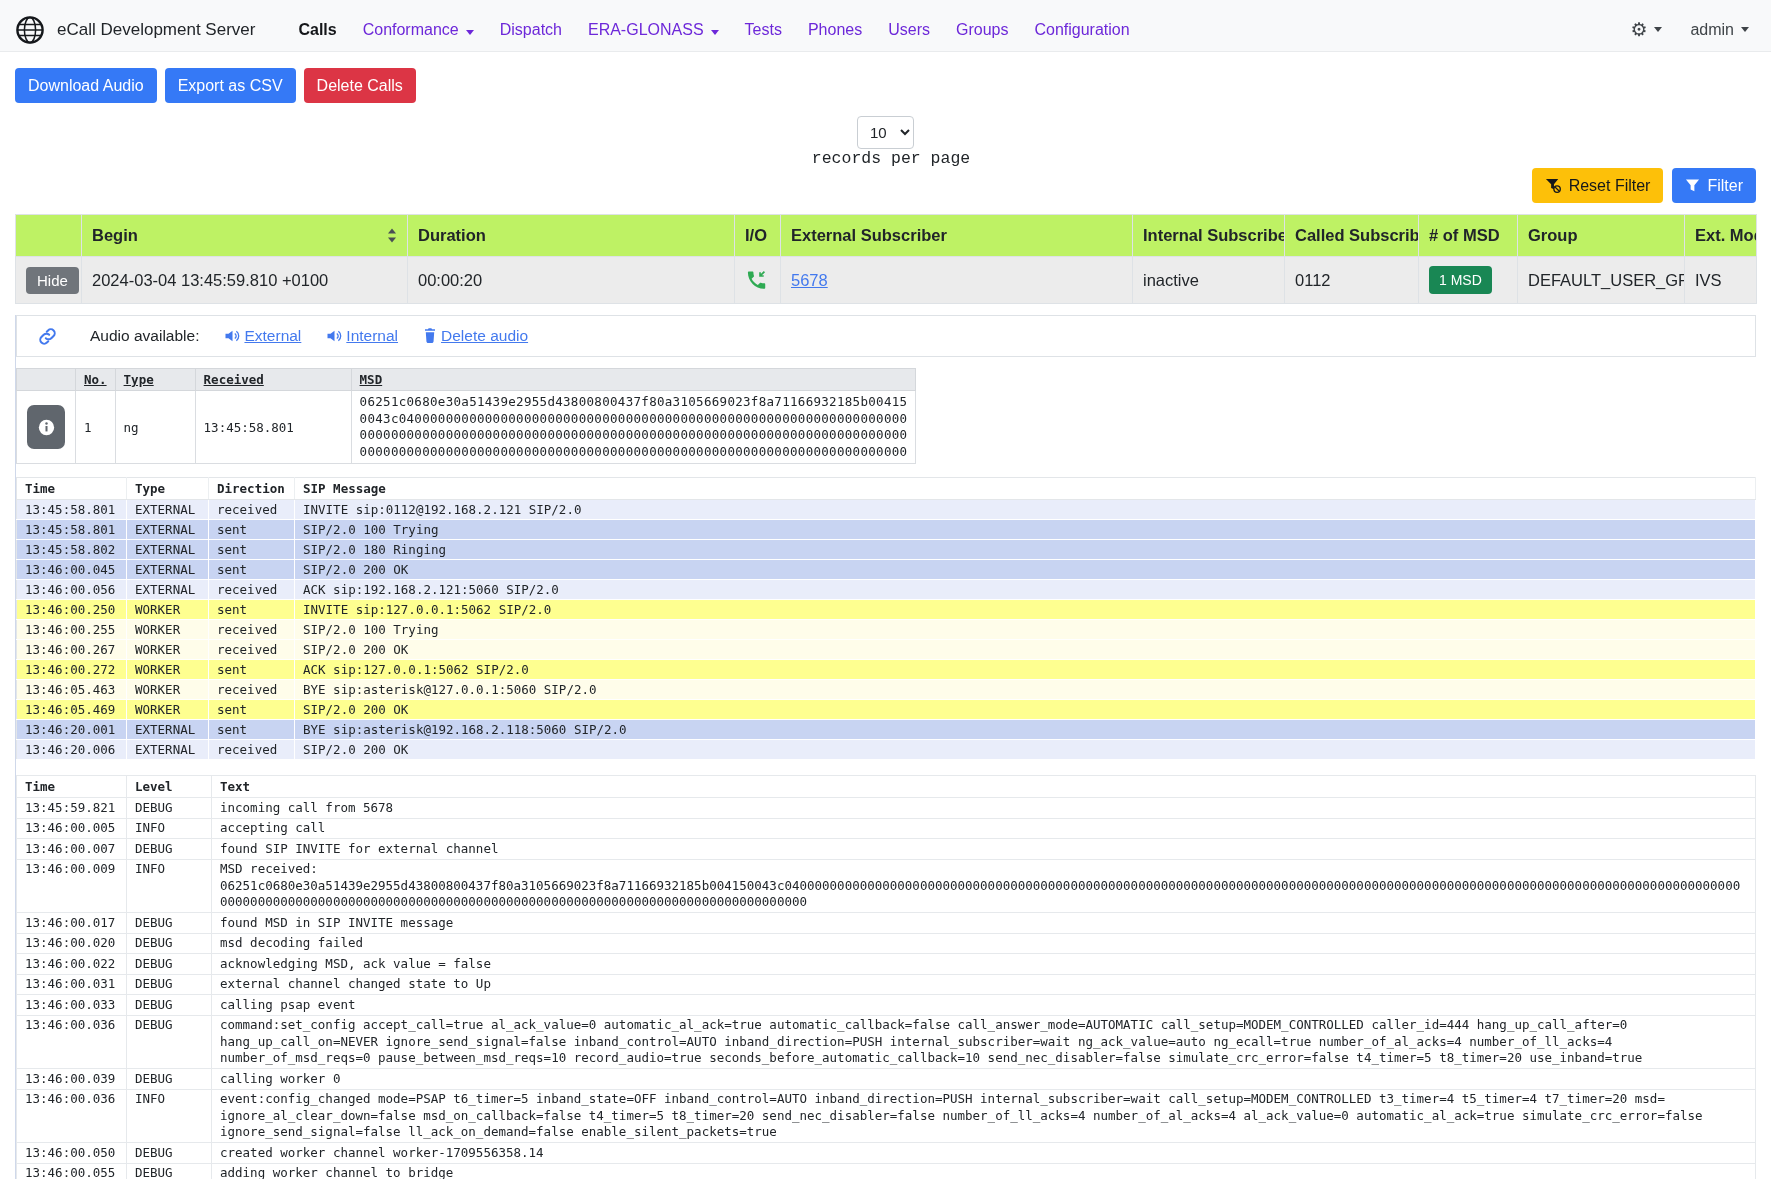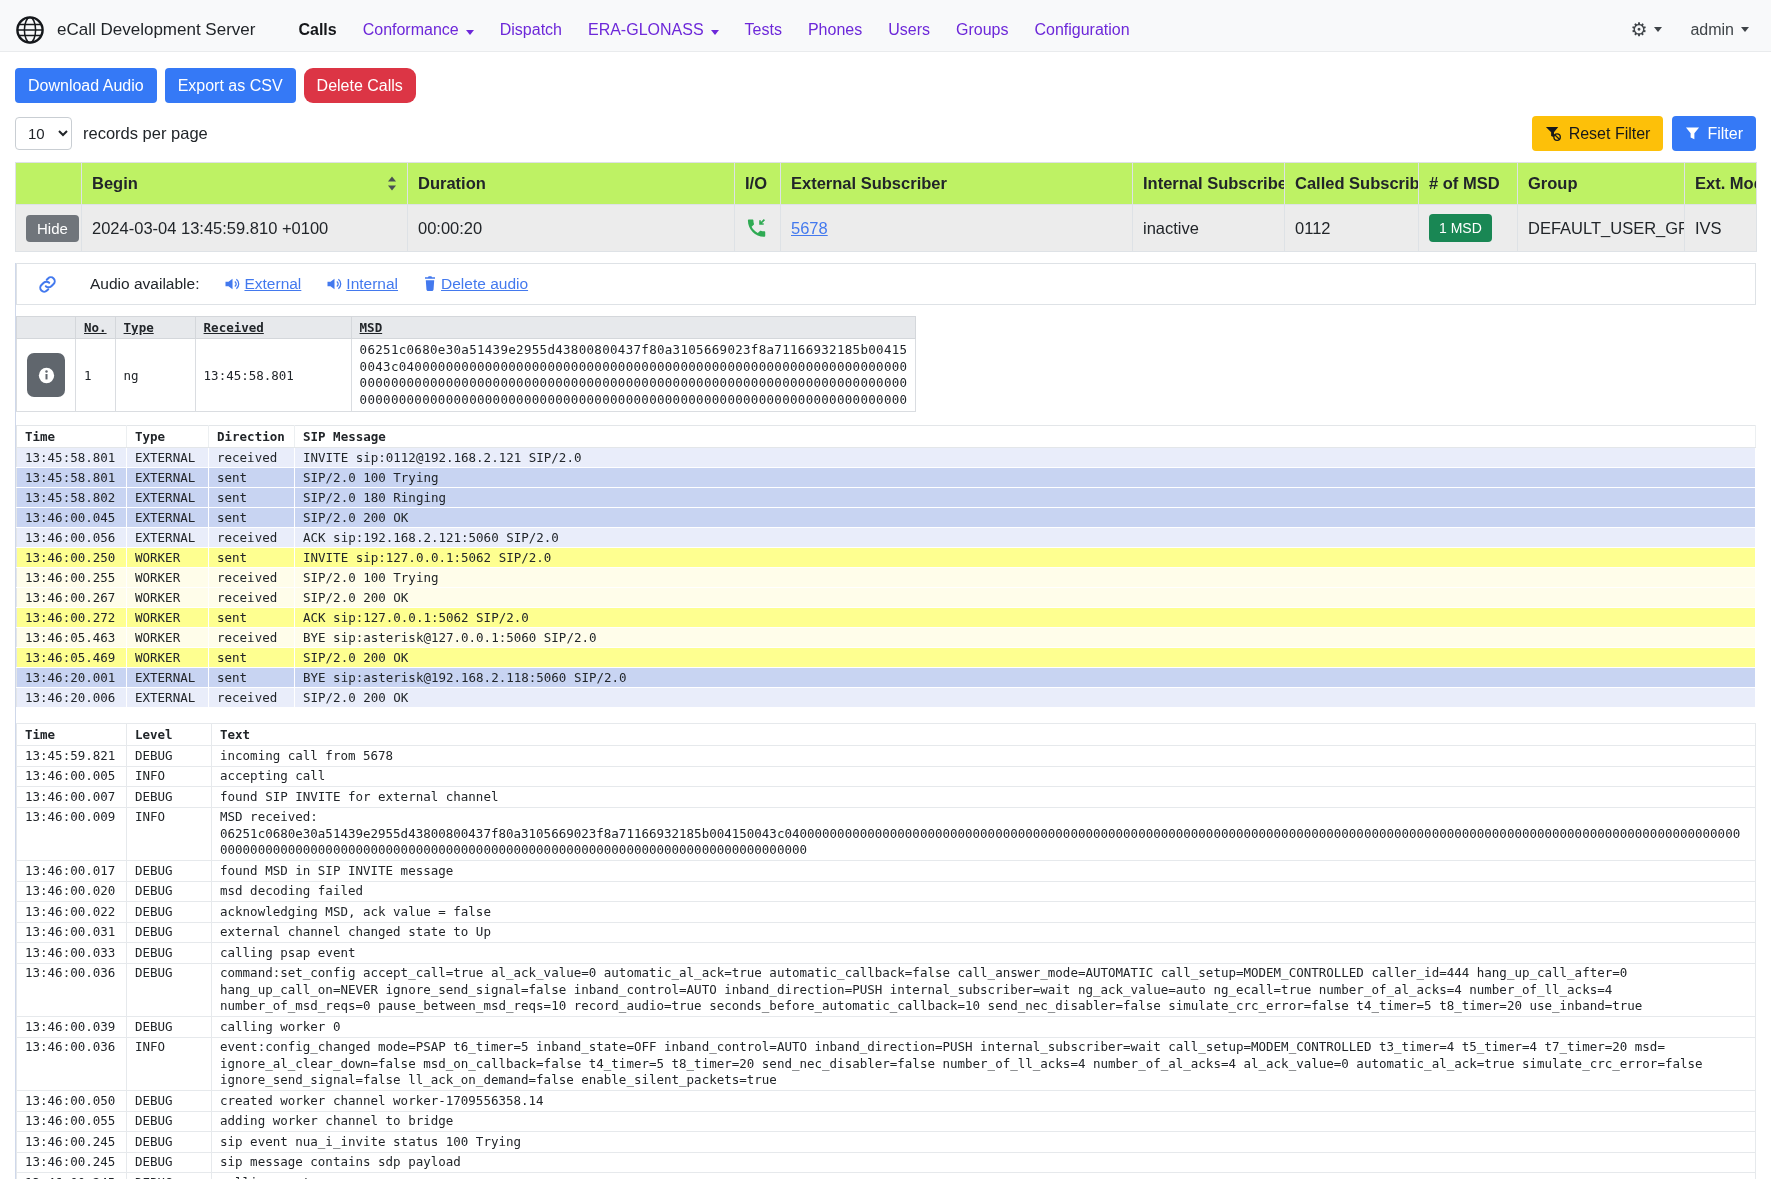--- a/index.html
+++ b/index.html
@@ -18,27 +18,27 @@
   .nav-right { margin-left:auto; display:flex; align-items:center; gap:28px; color:#3f4448; font-size:16px; }
   .nav-right .item { display:inline-flex; align-items:center; cursor:pointer; }
   .gear-glyph { font-size:19px; line-height:1; }
   .caret { display:inline-block; width:0; height:0; border-left:4.5px solid transparent;
     border-right:4.5px solid transparent; border-top:5px solid currentColor; margin-left:7px; }
   
   .toolbar { margin:16px 15px 0; display:flex; gap:8px; }
   .btn { border:none; border-radius:4px; font-family:inherit; font-size:16px; padding:8px 13px;
     color:#fff; cursor:pointer; display:inline-flex; align-items:center; gap:7px; line-height:1.2; }
   .btn-blue { background:#3579f6; }
-  .btn-red  { background:#dc3545;border-radius:9px; }
+  .btn-red  { background:#dc3545; }
   .btn-yellow { background:#fdc009; color:#15181b; }
   
-  .controls { margin:13px 15px 0; display:flex; align-items:center; }
+  .controls { margin:13px 15px 0; display:flex; align-items:center;flex-direction:column; }
   .controls select { height:33px; width:57px; font:15px "Liberation Sans",sans-serif; border:1px solid #c9ced3;
     border-radius:4px; padding:0 4px 0 8px; color:#212529; background:#fff; }
-  .controls-label { margin-left:11px; font-size:16.5px; }
+  .controls-label { margin-left:11px; font-size:16.5px;font-family:Liberation Mono, monospace; }
   .controls-right { margin-left:auto; display:flex; gap:9px; }
   
   table { border-spacing:0; }
   .calls-table { margin:11px 15px 0; width:1741px; table-layout:fixed; border-collapse:collapse; font-size:16.5px; }
   .calls-table th, .calls-table td { border:1px solid #dee2e6; padding:9px 10px; text-align:left; vertical-align:middle; overflow:hidden; white-space:nowrap; }
   .calls-table th { font-weight:700; padding:11px 10px; background:#bef264; cursor:pointer; }
   .calls-table tbody tr { background:#ececec; }
   .sort-icon { float:right; margin-top:2px; }
   .hide-btn { background:#70757b; color:#fff; border:none; border-radius:4px; font-size:15px; padding:5px 11px; cursor:pointer; font-family:inherit; }
   .badge-msd { background:#198754; color:#fff; border-radius:4px; padding:6px 10px; font-size:14px; display:inline-block; }

